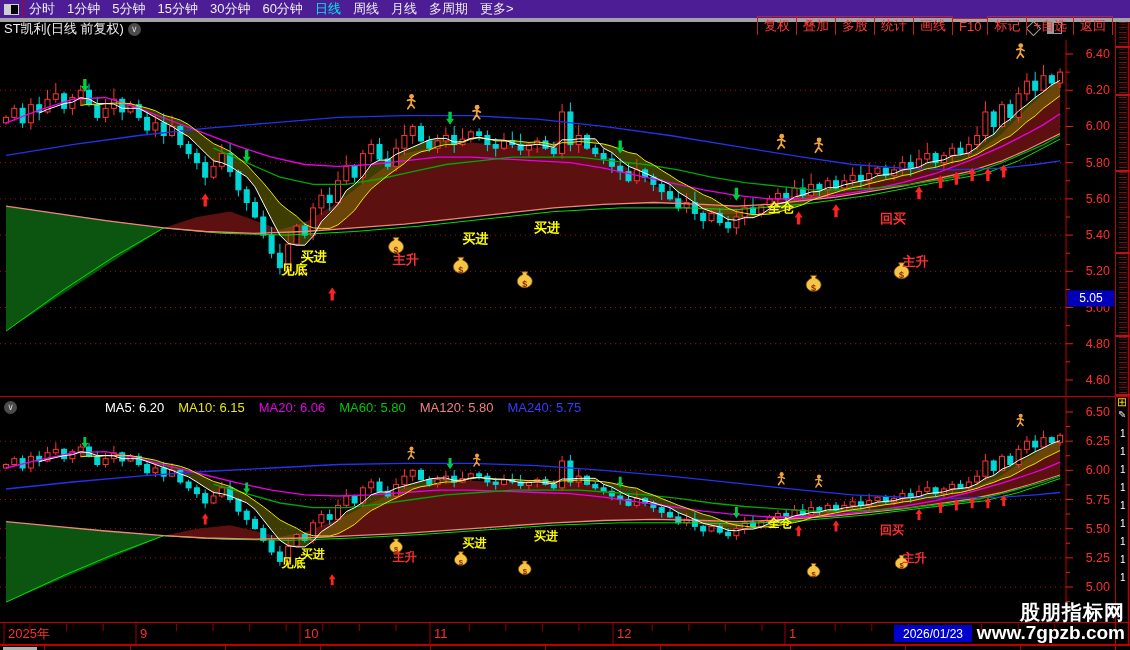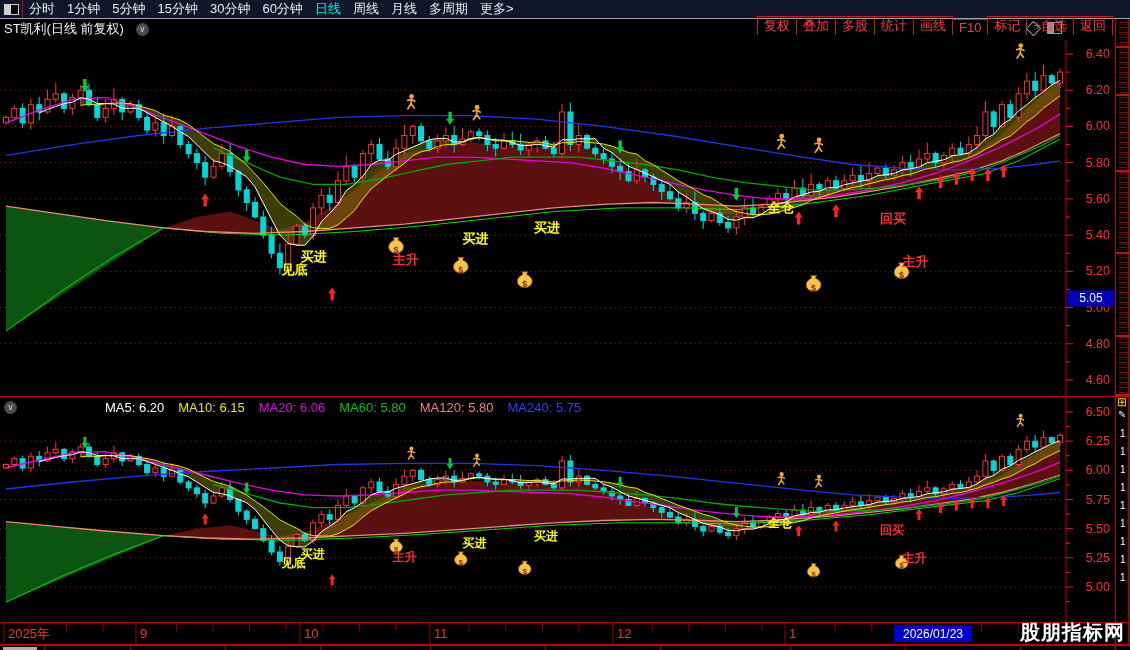--- a/index.html
+++ b/index.html
@@ -1,32 +1,32 @@
 <!DOCTYPE html>
 <html><head>
 <meta charset="utf-8">
 <style>
   html,body{margin:0;padding:0;background:#000;}
   #app{position:relative;width:1130px;height:650px;background:#000;overflow:hidden;
        font-family:"Liberation Sans",sans-serif;-webkit-font-smoothing:none;}
   
-  .topbar{position:absolute;left:0;top:0;width:1130px;height:18px;background:#0f172a;
-          border-bottom:1px solid #a3a3a3;display:flex;align-items:center;z-index:5;}
+  .topbar{position:absolute;left:0;top:0;width:1130px;height:18px;background:#4c1d95;
+          border-bottom:4px solid #a3a3a3;display:flex;align-items:center;z-index:5;}
   .winicon{width:22px;height:18px;border-right:1px solid #c00000;display:flex;align-items:center;justify-content:center;}
   .winicon i{display:block;width:13px;height:9px;border:1px solid #cfcfcf;background:linear-gradient(90deg,#cfcfcf 0 45%,#000 45%);}
   .nav{display:flex;align-items:center;height:18px;}
   .nav span{color:#ededed;font-size:13px;padding:0 6px;cursor:default;white-space:nowrap;}
   .nav span.active{color:#00e8e8;}
   .sp{flex:1;}
-  .rbtns{display:flex;align-items:flex-end;height:18px;margin-right:17px;margin-top:33px;}
+  .rbtns{display:flex;align-items:center;height:18px;margin-right:17px;margin-top:33px;}
   .rbtns span{color:#ff3b3b;font-size:13px;border:1px solid #c02020;border-bottom:none;margin-left:-1px;
               padding:0 6px;display:flex;align-items:center;white-space:nowrap;}
   
   .titlerow{position:absolute;left:4px;top:20px;height:18px;display:flex;align-items:center;z-index:4;}
-  .titlerow .t{color:#f0f0f0;font-size:13px;margin-right:12px;white-space:nowrap;}
+  .titlerow .t{color:#f0f0f0;font-size:13px;margin-right:4px;white-space:nowrap;}
   .chev{width:13px;height:13px;border-radius:50%;background:#4b4b4b;color:#d8d8d8;font-size:9px;line-height:12px;
         text-align:center;margin-right:8px;display:inline-block;}
   .malbl{font-size:13px;margin-right:14px;white-space:nowrap;}
   .rowicons{position:absolute;top:22px;right:68px;display:flex;gap:8px;z-index:4;align-items:center;}
   .dico{width:9px;height:9px;border:1px solid #9a9a9a;transform:rotate(45deg);}
   .sqico{width:13px;height:10px;border:1px solid #9a9a9a;background:linear-gradient(90deg,#9a9a9a 0 45%,#000 45%);}
   .subhead{position:absolute;left:4px;top:398px;height:18px;display:flex;align-items:center;z-index:4;}
   
   .strip{position:absolute;left:1115px;top:0;width:15px;height:650px;z-index:3;}
   .strip .tex{position:absolute;left:3px;top:22px;width:8px;height:372px;
@@ -899,20 +899,21 @@
         <span>1</span>
         <span>1</span>
         <span>1</span>
         <span>1</span>
         <span>1</span>
       </div>
   </div>
 
   <div class="wm">
     <div class="l1">股朋指标网</div>
+    <div class="l2">www.7gpzb.com</div>
   </div>
 
   <div class="sliver">
     <i></i>
     <b style="left:44px"></b>
       <b style="left:130px"></b>
       <b style="left:225px"></b>
       <b style="left:320px"></b>
     <b style="left:430px"></b>
       <b style="left:545px"></b>

